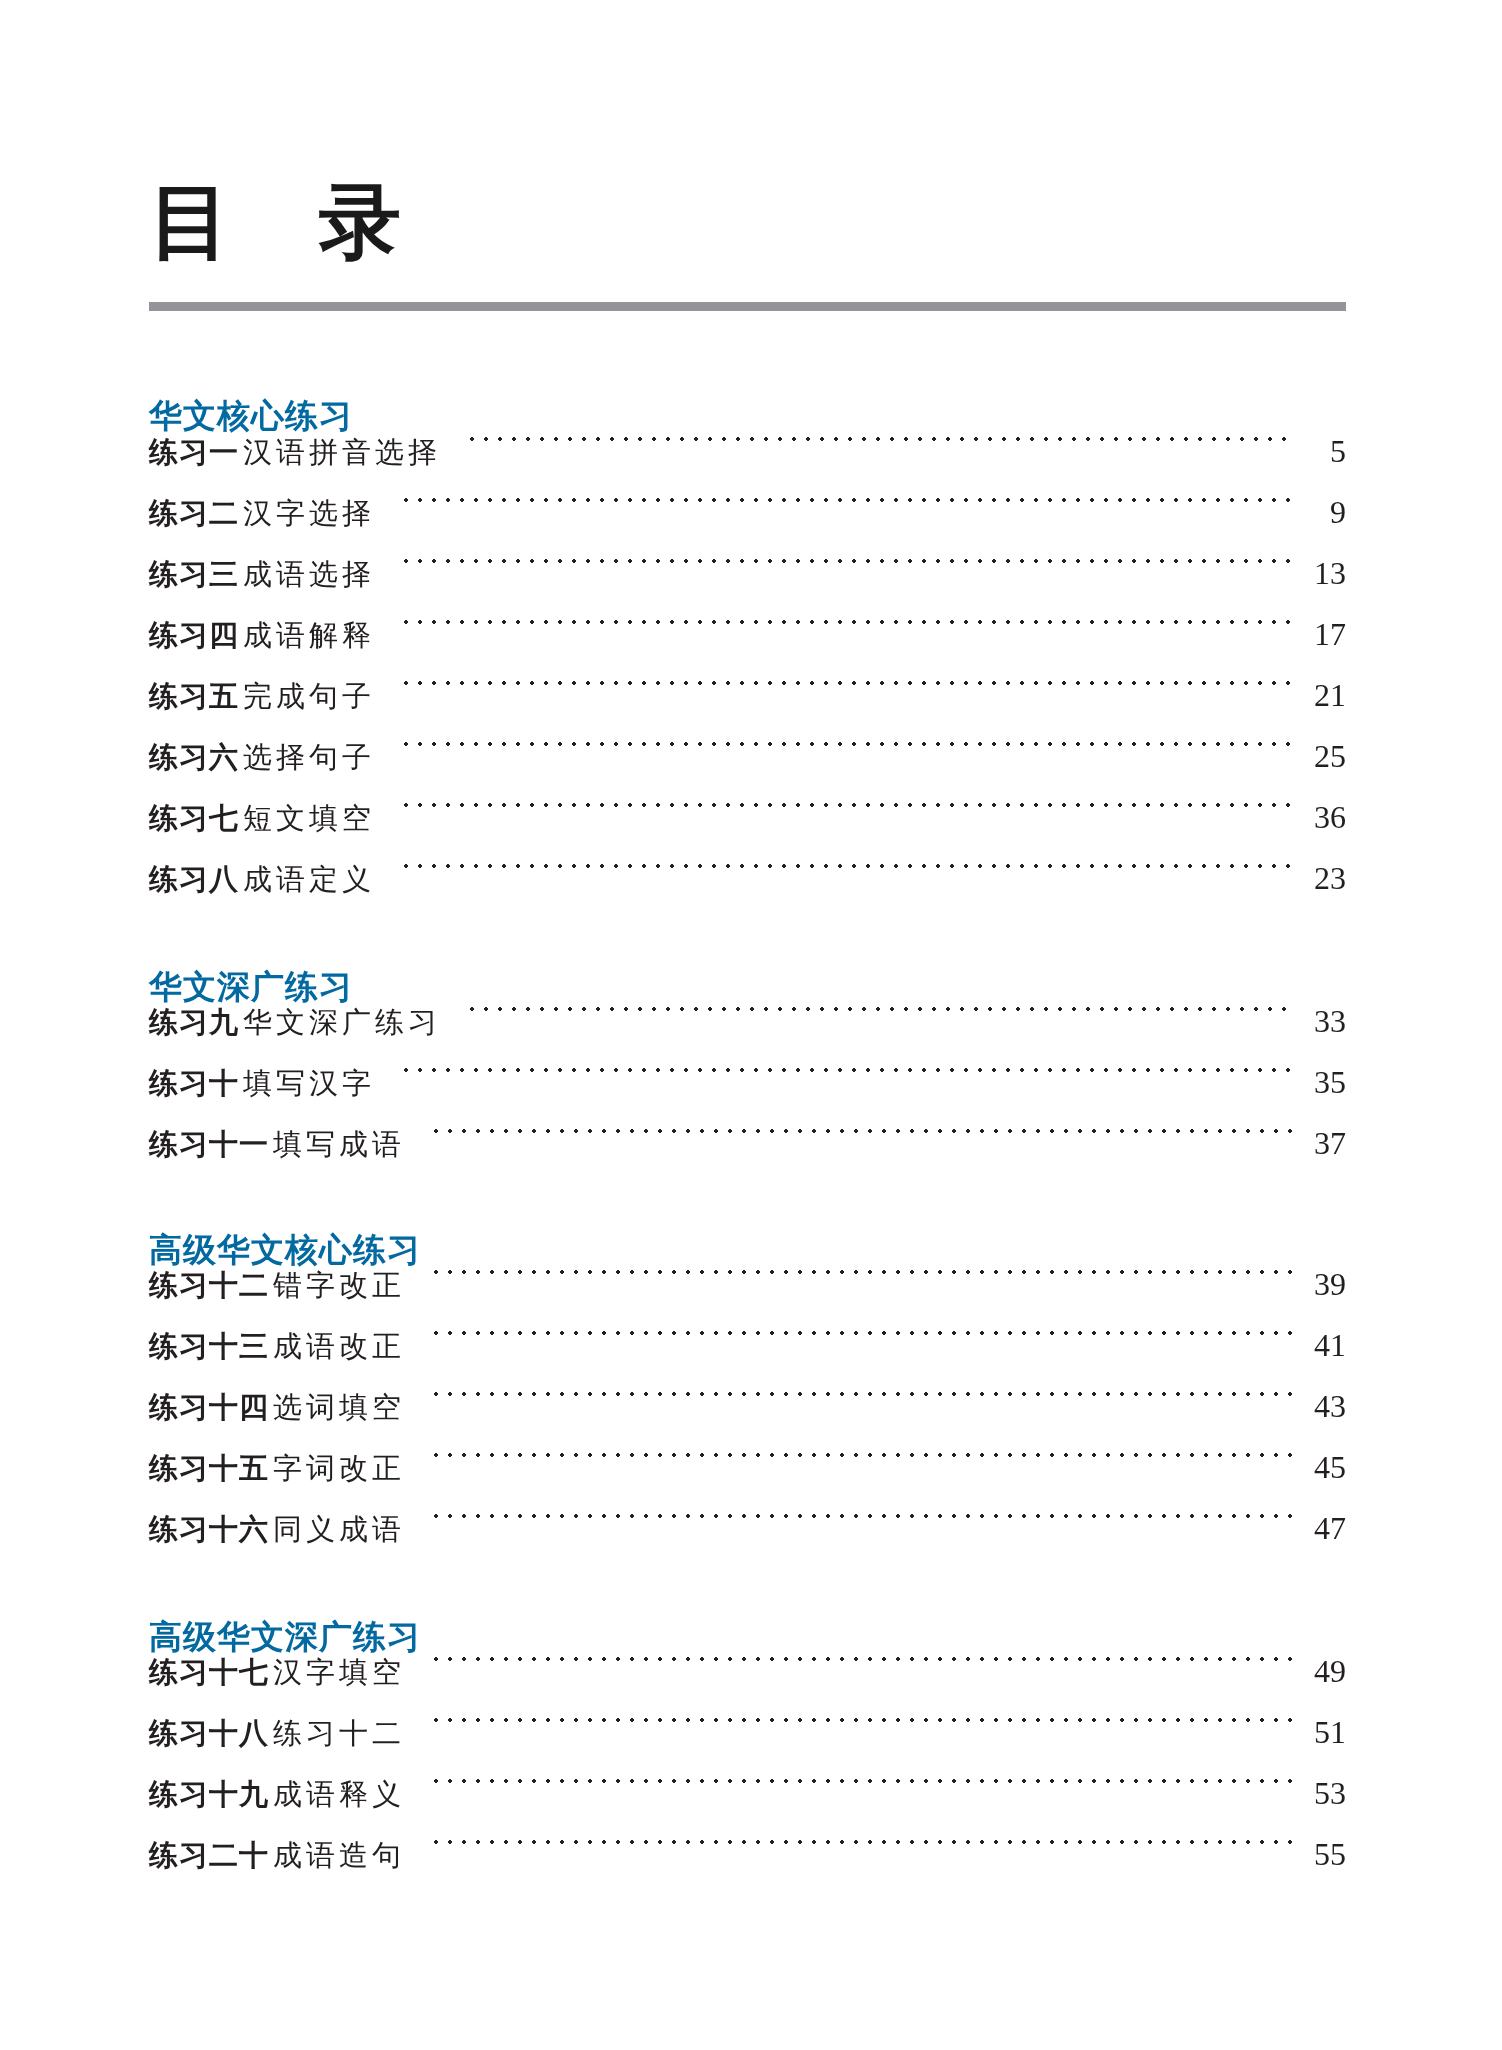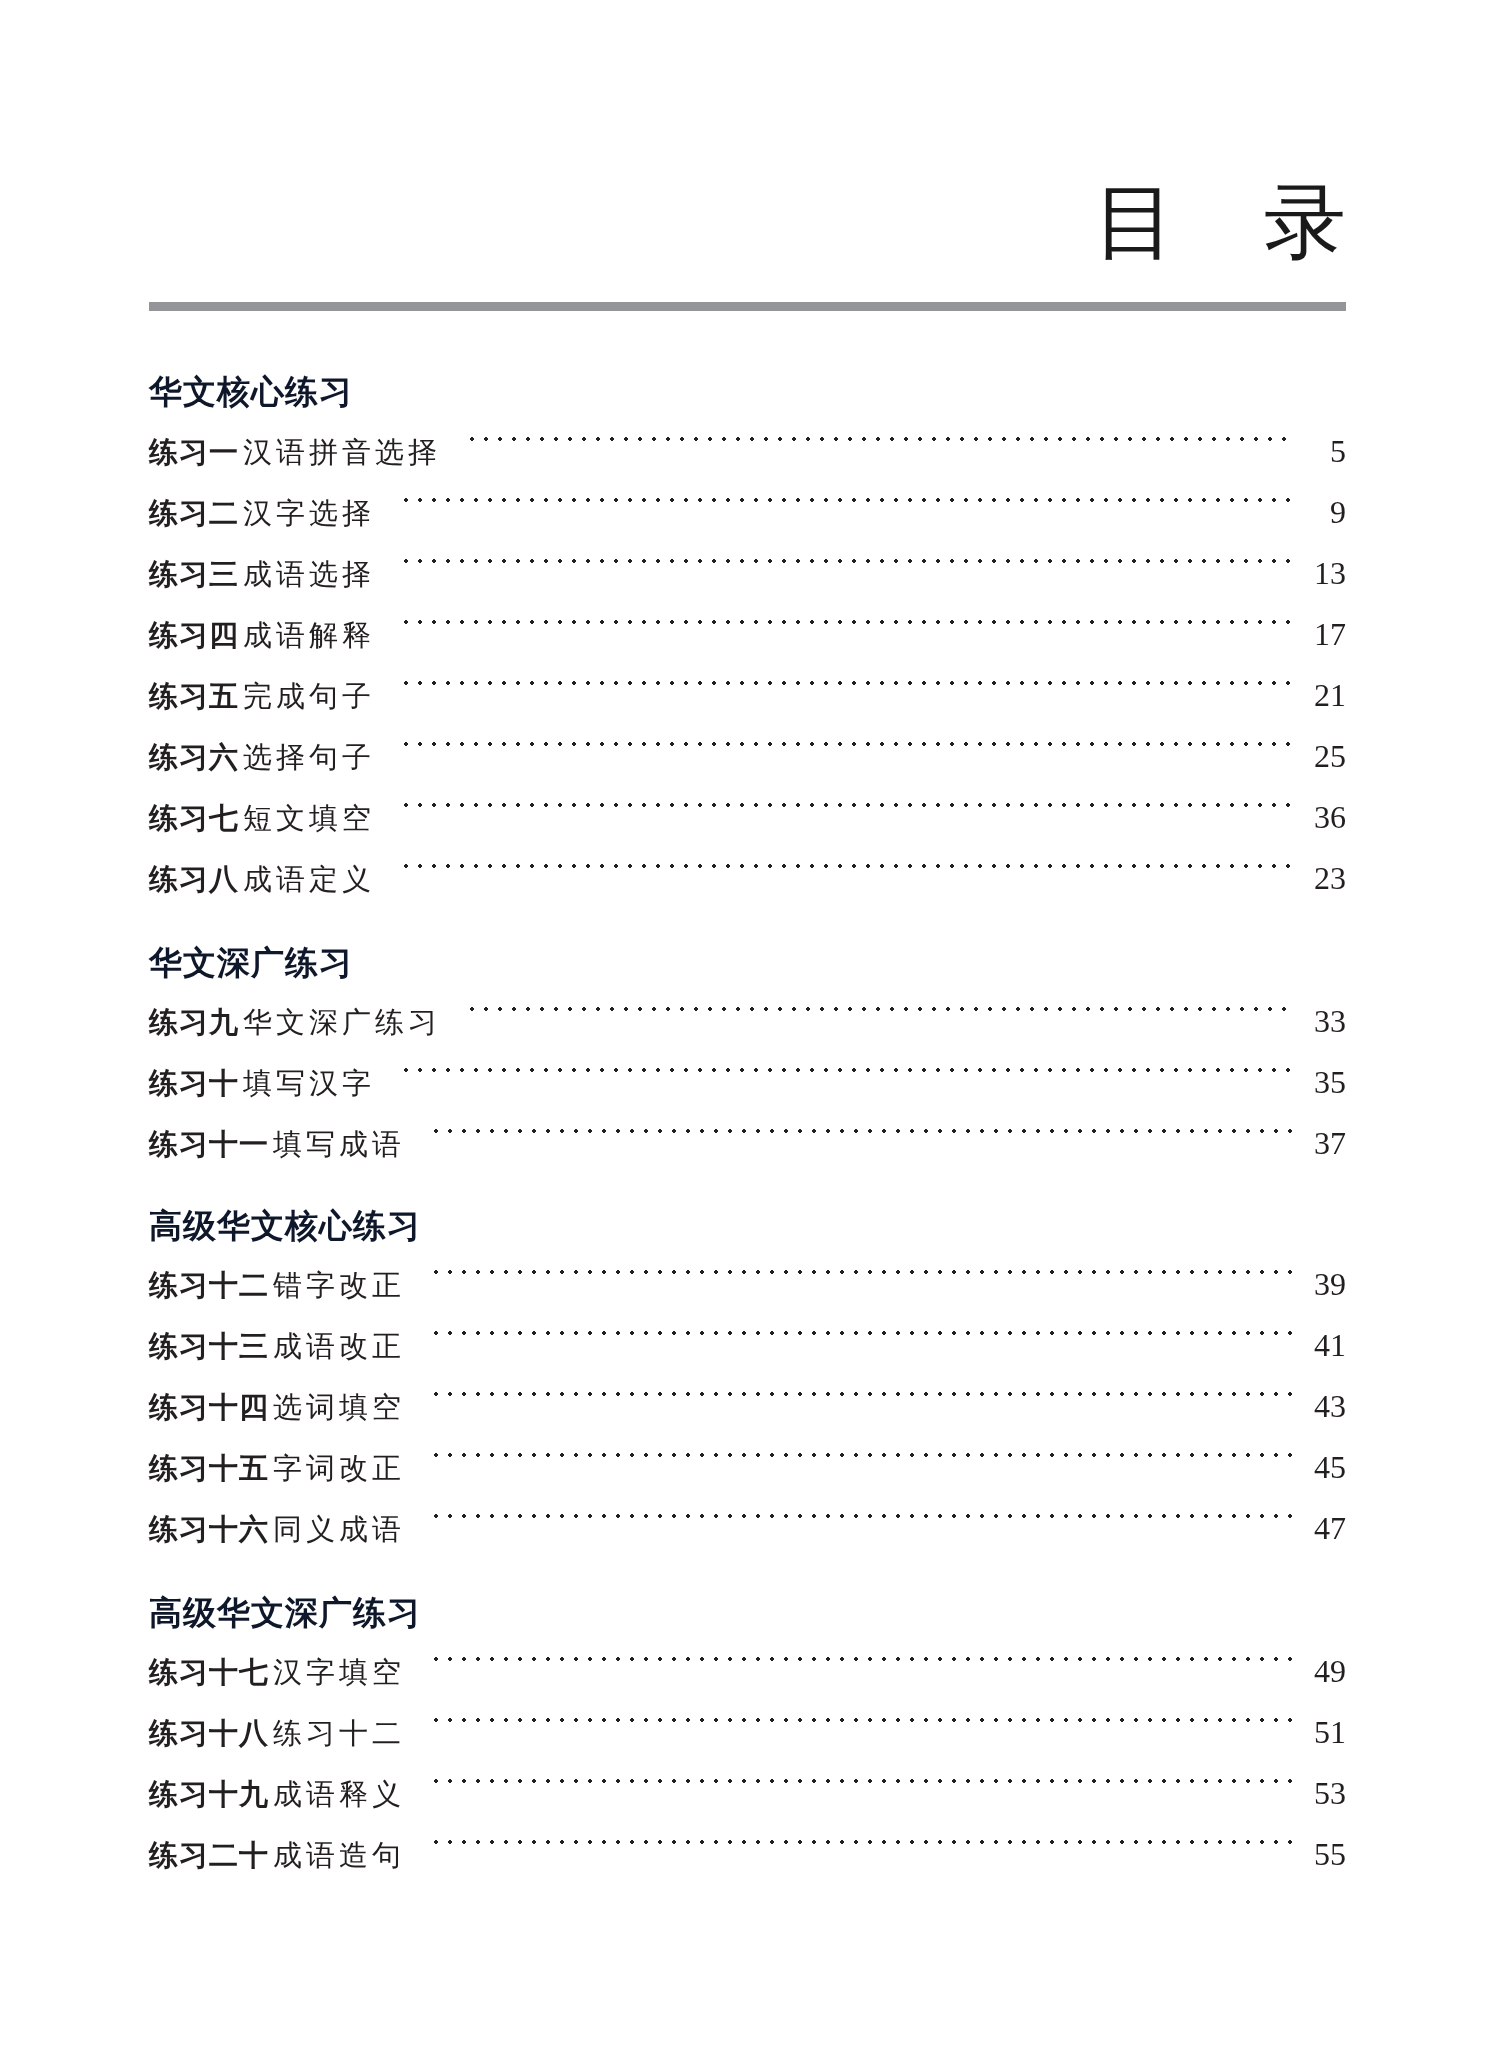--- a/index.html
+++ b/index.html
@@ -19,23 +19,23 @@
       position: absolute;
       left: 149px;
       top: 0;
       width: 1197px;
     }
     .title {
       position: absolute;
       top: 172px;
       left: 0;
       width: 1197px;
-      text-align: right;
-      font-family: "DejaVu Sans", sans-serif;
-      font-weight: normal;
+      text-align: left;
+      font-family: "DejaVu Sans", sans-serif;
+      font-weight: bold;
       font-size: 82px;
       line-height: 100px;
       letter-spacing: 0;
       color: #1a1a1a;
     }
     .title span.ch { display: inline-block; }
     .title span.gap { display: inline-block; width: 88px; }
     .rule {
       position: absolute;
       top: 302px;
@@ -44,22 +44,23 @@
       height: 9px;
       background: #939598;
     }
     .section-heading {
       position: absolute;
       left: 0;
       font-family: "DejaVu Sans", sans-serif;
       font-weight: bold;
       font-size: 33px;
       line-height: 40px;
-      color: #0f172a;
+      color: #0369a1;
       letter-spacing: 1px;
+      margin-top: 24px;
     }
     .entry {
       position: absolute;
       left: 0;
       width: 1197px;
       height: 40px;
       display: flex;
       align-items: flex-start;
     }
     .entry .num {

